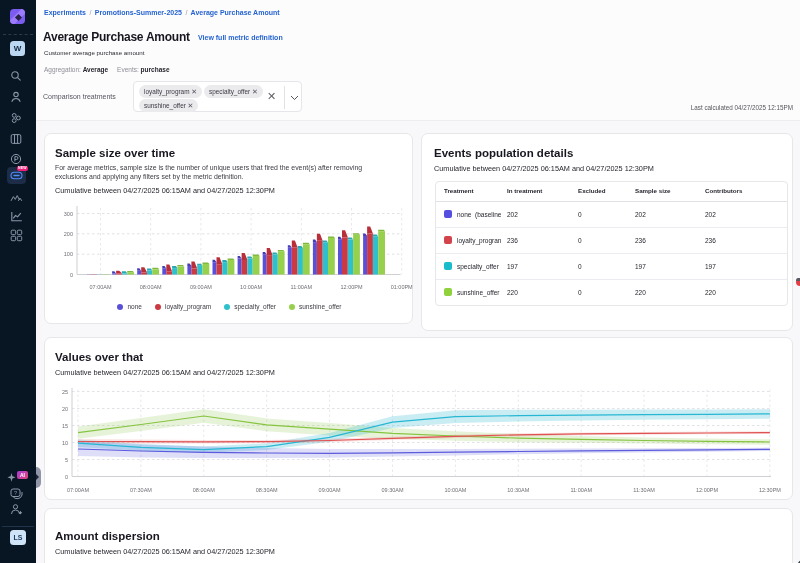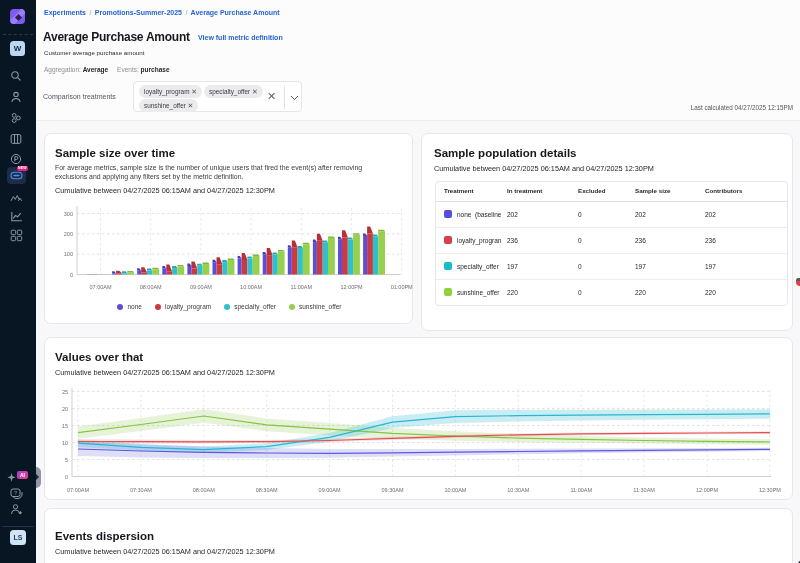--- a/index.html
+++ b/index.html
@@ -226,21 +226,21 @@
   </svg>
   <div style="position:absolute;left:0;top:169px;width:369px;display:flex;justify-content:center;align-items:center;font-size:6.5px;color:#3a3a42">
     <span style="width:6px;height:6px;border-radius:50%;background:#5a50d8;margin-right:4px"></span>none
     <span style="width:6px;height:6px;border-radius:50%;background:#cb3a43;margin:0 4px 0 13px"></span>loyalty_program
     <span style="width:6px;height:6px;border-radius:50%;background:#2fc0cd;margin:0 4px 0 13px"></span>specialty_offer
     <span style="width:6px;height:6px;border-radius:50%;background:#97d04c;margin:0 4px 0 13px"></span>sunshine_offer
   </div>
 </div>
 
 <div class="card" style="left:421px;top:133px;width:372px;height:198px">
-  <div style="position:absolute;left:12px;top:13px;font-size:11.5px;font-weight:bold;color:#17171f">Sample population details</div>
+  <div style="position:absolute;left:12px;top:13px;font-size:11.5px;font-weight:bold;color:#17171f">Events population details</div>
   <div style="position:absolute;left:12px;top:30px;font-size:7.3px;color:#26262e">Cumulative between 04/27/2025 06:15AM and 04/27/2025 12:30PM</div>
   <div style="position:absolute;left:13px;top:46.5px;width:353px;height:125px;border:1px solid #e7e7ea;border-radius:4px;overflow:hidden">
     <div style="position:absolute;left:0;top:0;width:100%;height:20px;border-bottom:1px solid #e2e2e6">
       <span class="th" style="left:8px">Treatment</span>
         <span class="th" style="left:71px">In treatment</span>
         <span class="th" style="left:142px">Excluded</span>
         <span class="th" style="left:199px">Sample size</span>
         <span class="th" style="left:269px">Contributors</span>
     </div>
     <div style="position:absolute;left:0;top:20px;width:100%;height:26px;border-bottom:1px solid #ececf0;">
@@ -324,19 +324,19 @@
 <text x="410.4" y="153.5" text-anchor="middle" class="ax">10:00AM</text>
 <text x="473.3" y="153.5" text-anchor="middle" class="ax">10:30AM</text>
 <text x="536.2" y="153.5" text-anchor="middle" class="ax">11:00AM</text>
 <text x="599.1" y="153.5" text-anchor="middle" class="ax">11:30AM</text>
 <text x="662.0" y="153.5" text-anchor="middle" class="ax">12:00PM</text>
 <text x="724.9" y="153.5" text-anchor="middle" class="ax">12:30PM</text>
   </svg>
 </div>
 
 <div class="card" style="left:44px;top:508px;width:749px;height:80px">
-  <div style="position:absolute;left:10px;top:21px;font-size:11.5px;font-weight:bold;color:#17171f">Events dispersion</div>
+  <div style="position:absolute;left:10px;top:21px;font-size:11.5px;font-weight:bold;color:#17171f">Amount dispersion</div>
   <div style="position:absolute;left:10px;top:37.5px;font-size:7.3px;color:#26262e">Cumulative between 04/27/2025 06:15AM and 04/27/2025 12:30PM</div>
 </div>
 
 <div style="position:absolute;left:796px;top:278px;width:8px;height:8px;border-radius:50%;background:#e13e46;z-index:8"></div>
 <div style="position:absolute;left:796px;top:277.5px;width:8px;height:3.5px;border-radius:4px 4px 1px 1px;background:#565b63;z-index:9"></div>
 <div style="position:absolute;left:797px;top:559px;width:16px;height:16px;border-radius:50%;background:#383d44;z-index:9"></div>
 
 </body></html>

